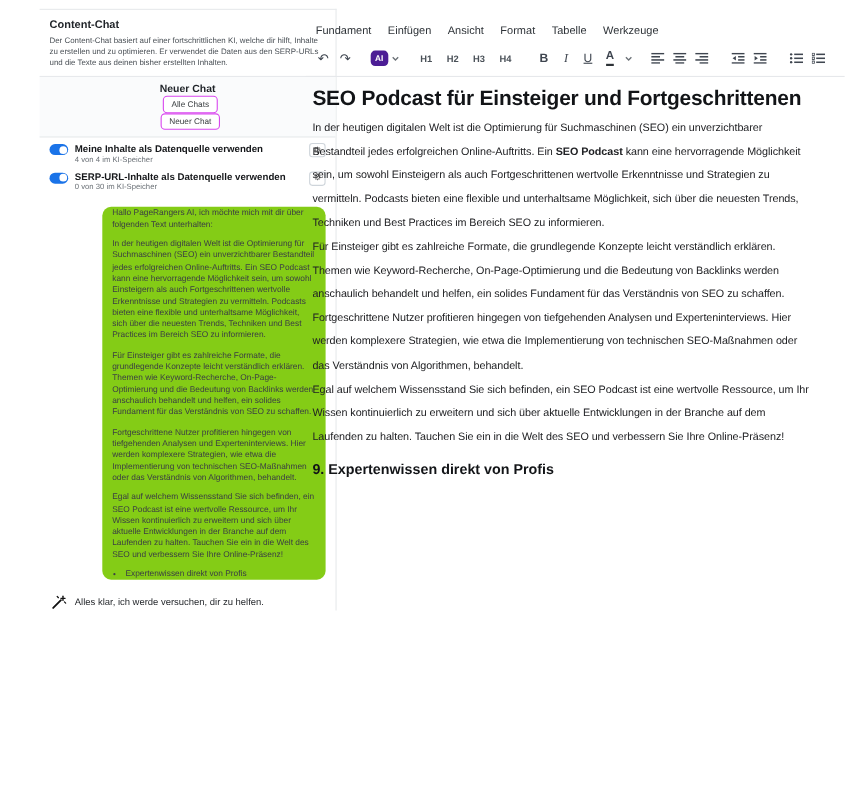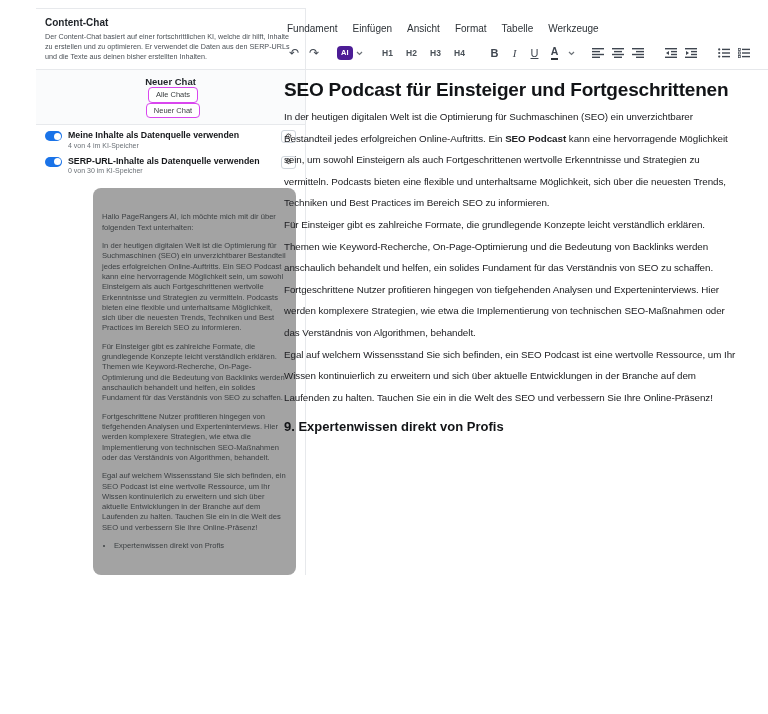--- a/index.html
+++ b/index.html
@@ -42,22 +42,22 @@
   .ds-label { font-size:8.8px; font-weight:bold; color:#16181b; line-height:1.2; }
   .ds-sub { font-size:7px; color:#6b7177; margin-top:1px; }
   .gear-btn {
     width:15px; height:13px; border:1px solid #cfd5db; border-radius:3px;
     display:flex; align-items:center; justify-content:center; font-size:8px;
     color:#555; flex:none; background:#fff; cursor:pointer; line-height:1;
   }
 
   .chat-area { padding:12px 0 0 0; }
   .bubble {
-    margin-left:57px; margin-right:9px; background:#a3a3a3; border-radius:8px;
-    padding:24px 9px; font-size:7.6px; line-height:1.36; color:#3c4043;
+    margin-left:57px; margin-right:9px; background:#84cc16; border-radius:8px;
+    padding:0 9px; font-size:7.6px; line-height:1.36; color:#3c4043;
   }
   .bubble p { margin:0 0 8px; }
   .bubble ul { margin:2px 0 0; padding-left:12px; }
   .bubble li { margin:0; }
 
   .ai-row { display:flex; align-items:flex-start; margin:13px 9px 0 10px; }
   .ai-icon { width:15px; height:15px; margin-right:7px; flex:none; }
   .ai-text { font-size:8.6px; color:#26292d; margin-top:2px; }
 
   
@@ -137,20 +137,30 @@
       <p>Hallo PageRangers AI, ich möchte mich mit dir über folgenden Text unterhalten:</p>
       <p>In der heutigen digitalen Welt ist die Optimierung für Suchmaschinen (SEO) ein unverzichtbarer Bestandteil jedes erfolgreichen Online-Auftritts. Ein SEO Podcast kann eine hervorragende Möglichkeit sein, um sowohl Einsteigern als auch Fortgeschrittenen wertvolle Erkenntnisse und Strategien zu vermitteln. Podcasts bieten eine flexible und unterhaltsame Möglichkeit, sich über die neuesten Trends, Techniken und Best Practices im Bereich SEO zu informieren.</p>
       <p>Für Einsteiger gibt es zahlreiche Formate, die grundlegende Konzepte leicht verständlich erklären. Themen wie Keyword-Recherche, On-Page-Optimierung und die Bedeutung von Backlinks werden anschaulich behandelt und helfen, ein solides Fundament für das Verständnis von SEO zu schaffen.</p>
       <p>Fortgeschrittene Nutzer profitieren hingegen von tiefgehenden Analysen und Experteninterviews. Hier werden komplexere Strategien, wie etwa die Implementierung von technischen SEO-Maßnahmen oder das Verständnis von Algorithmen, behandelt.</p>
       <p>Egal auf welchem Wissensstand Sie sich befinden, ein SEO Podcast ist eine wertvolle Ressource, um Ihr Wissen kontinuierlich zu erweitern und sich über aktuelle Entwicklungen in der Branche auf dem Laufenden zu halten. Tauchen Sie ein in die Welt des SEO und verbessern Sie Ihre Online-Präsenz!</p>
       <ul>
         <li>Expertenwissen direkt von Profis</li>
       </ul>
     </div>
 
+    <div class="ai-row">
+      <svg class="ai-icon" viewBox="0 0 16 16">
+        <line x1="2.5" y1="13.5" x2="10" y2="6" stroke="#111" stroke-width="1.8" stroke-linecap="round"></line>
+        <line x1="12" y1="2.2" x2="12" y2="6.2" stroke="#111" stroke-width="1.3" stroke-linecap="round"></line>
+        <line x1="10" y1="4.2" x2="14" y2="4.2" stroke="#111" stroke-width="1.3" stroke-linecap="round"></line>
+        <line x1="13.4" y1="7.6" x2="14.6" y2="8.8" stroke="#111" stroke-width="1.2" stroke-linecap="round"></line>
+        <line x1="6.4" y1="2.4" x2="7.6" y2="3.6" stroke="#111" stroke-width="1.2" stroke-linecap="round"></line>
+      </svg>
+      <div class="ai-text">Alles klar, ich werde versuchen, dir zu helfen.</div>
+    </div>
   </div>
 
 </div>
 
 <div class="editor">
 
   <div class="menubar">
     <span class="menu-item">Fundament</span>
     <span class="menu-item">Einfügen</span>
     <span class="menu-item">Ansicht</span>

